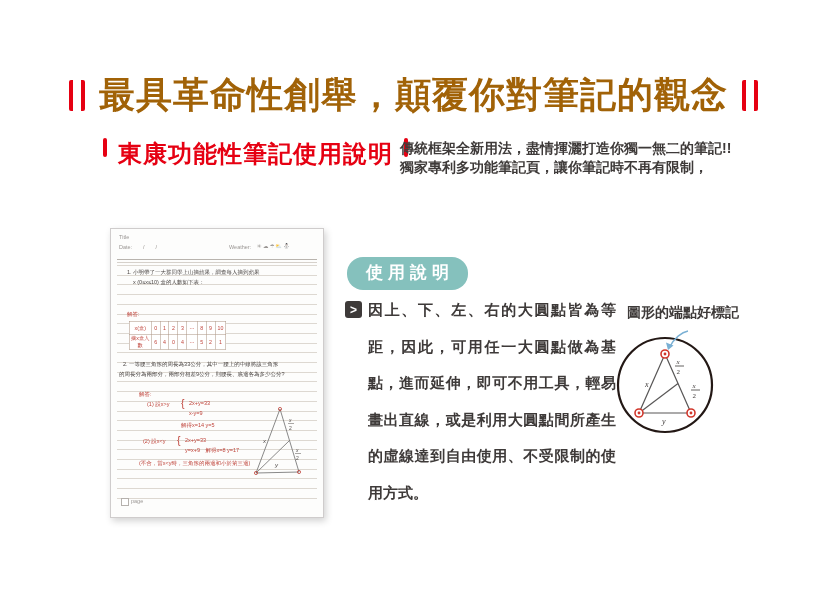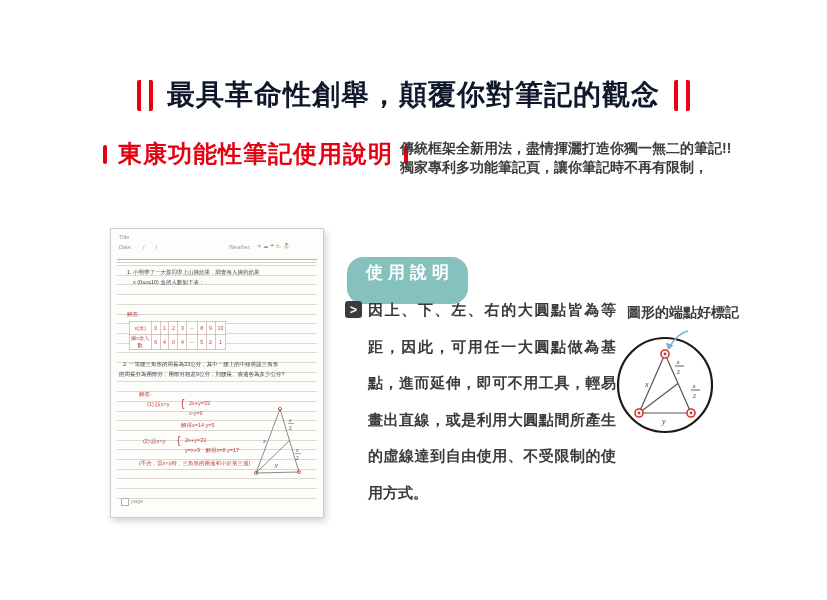--- a/index.html
+++ b/index.html
@@ -2,24 +2,24 @@
 <html><head>
 <meta charset="utf-8">
 <style>
   html,body{margin:0;padding:0;background:#fff;}
   #canvas{position:relative;width:827px;height:600px;background:#ffffff;overflow:hidden;
           font-family:"Liberation Sans","DejaVu Sans",sans-serif;color:#3e3a39;}
 
   
   .title-row{position:absolute;top:72px;left:0;width:827px;height:46px;
              display:flex;justify-content:center;align-items:center;gap:14px;}
-  .main-title{font-size:28px;font-weight:bold;color:#0f172a;letter-spacing:1px;white-space:nowrap;}
+  .main-title{font-size:36px;font-weight:bold;color:#a16207;letter-spacing:1px;white-space:nowrap;}
   .dbar{width:8px;height:31px;border-left:4px solid #e60012;border-right:4px solid #e60012;border-radius:2px;}
 
-  .sub-row{position:absolute;top:138px;left:103px;display:flex;align-items:center;gap:11px;}
+  .sub-row{position:absolute;top:138px;left:103px;display:flex;gap:11px;}
   .sub-title{font-size:24px;font-weight:bold;color:#e60012;letter-spacing:1px;white-space:nowrap;}
   .sbar{width:4px;height:19px;background:#e60012;border-radius:2px;}
   .desc{position:absolute;top:139px;left:400px;font-size:14px;font-weight:bold;
         line-height:19px;color:#3e3a39;white-space:nowrap;}
 
   
   .notebook{position:absolute;top:228px;left:110px;width:212px;height:288px;background:#fdfdfc;
             border:1px solid #cfcccc;box-shadow:2px 3px 7px rgba(0,0,0,.18);overflow:hidden;}
   .nb-lines{position:absolute;top:36px;left:6px;right:6px;bottom:13px;
             background:repeating-linear-gradient(to bottom,#ddd8d1 0,#ddd8d1 1px,transparent 1px,transparent 9.7px);}
@@ -31,21 +31,21 @@
   .brace{position:absolute;font-size:19px;color:#c0453c;transform:scale(0.55);transform-origin:0 0;line-height:1;}
   .nb-table{position:absolute;left:18px;top:92px;transform:scale(0.5);transform-origin:0 0;
             border-collapse:collapse;background:#fff;}
   .nb-table td{border:1.5px solid #a8907f;width:34px;height:26px;text-align:center;
                font-size:10.5px;color:#c0453c;padding:0;}
   .nb-table td.lbl{width:74px;}
   .nb-check{position:absolute;left:10px;top:269px;width:6px;height:6px;border:1px solid #b5b1ad;background:#fff;}
 
   
   .badge{position:absolute;top:257px;left:347px;height:31px;display:inline-flex;align-items:center;
-         padding:0 14px 16px 19px;border-radius:16px;background:#85c1bd;color:#ffffff;
+         padding:0 14px 2px 19px;border-radius:16px;background:#85c1bd;color:#ffffff;
          font-size:17px;font-weight:bold;letter-spacing:5px;}
   .arrow-ico{position:absolute;top:301px;left:345px;width:17px;height:17px;background:#3e3a39;
              border-radius:3px;color:#fff;display:flex;align-items:center;justify-content:center;
              font-size:12px;font-weight:bold;line-height:1;}
   .usage-text{position:absolute;top:292px;left:368px;width:248px;font-size:15px;font-weight:bold;
               line-height:36.6px;color:#3e3a39;text-align:justify;}
 
   
   .diagram-caption{position:absolute;top:304px;left:617px;font-size:14px;font-weight:bold;color:#3e3a39;white-space:nowrap;margin-left:10px;}
   .diagram-svg{position:absolute;top:328px;left:612px;}

